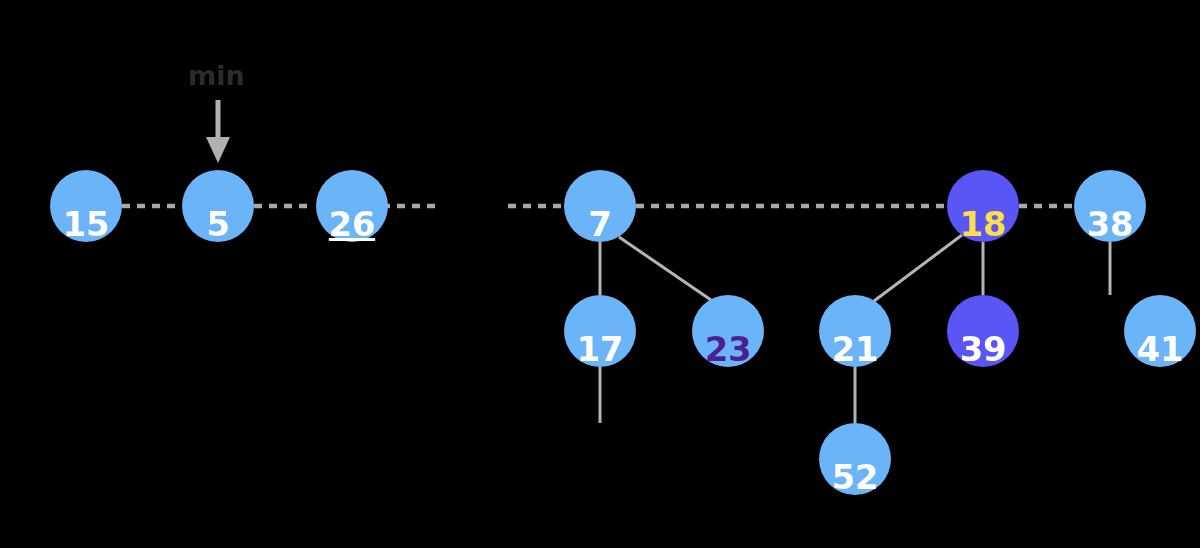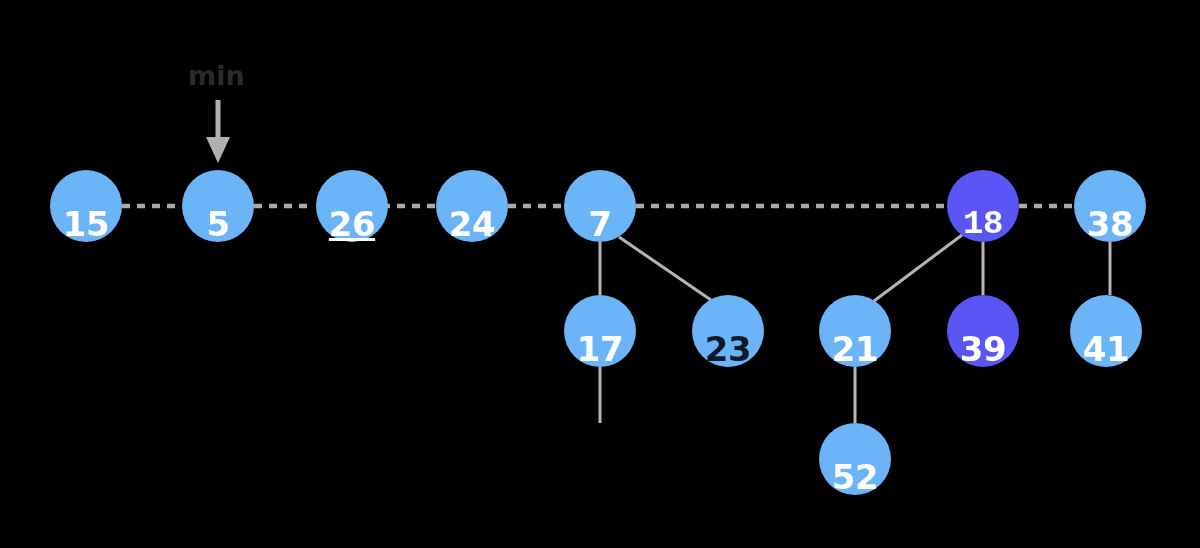--- a/index.html
+++ b/index.html
@@ -91,45 +91,42 @@
   <div id="node-layer">
       <div class="node" style="left: 50px; top: 170px; width: 72px; height: 72px; background: rgb(107, 180, 248); font-size: 34px; color: rgb(255, 255, 255);">
         <span class="node-label">15</span>
       </div>
       <div class="node" style="left: 182px; top: 170px; width: 72px; height: 72px; background: rgb(107, 180, 248); font-size: 34px; color: rgb(255, 255, 255);">
         <span class="node-label">5</span>
       </div>
       <div class="node" style="left: 316px; top: 170px; width: 72px; height: 72px; background: rgb(107, 180, 248); font-size: 34px; color: rgb(255, 255, 255); text-decoration: underline;">
         <span class="node-label">26</span>
       </div>
-      <div class="node" style="left: 436px; top: 170px; width: 72px; height: 72px; background: rgb(107, 180, 248); font-size: 34px; color: rgb(255, 255, 255);">
-        <span class="node-label">24</span>
-      </div>
       <div class="node" style="left: 564px; top: 170px; width: 72px; height: 72px; background: rgb(107, 180, 248); font-size: 34px; color: rgb(255, 255, 255);">
         <span class="node-label">7</span>
       </div>
-      <div class="node" style="left: 947px; top: 170px; width: 72px; height: 72px; background: rgb(90, 86, 245); font-size: 34px; color: #ffffff; font-family: Liberation Mono, monospace;">
+      <div class="node" style="left: 947px; top: 170px; width: 72px; height: 72px; background: rgb(90, 86, 245); font-size: 34px; color: #fde047;">
         <span class="node-label">18</span>
       </div>
       <div class="node" style="left: 1074px; top: 170px; width: 72px; height: 72px; background: rgb(107, 180, 248); font-size: 34px; color: rgb(255, 255, 255);">
         <span class="node-label">38</span>
       </div>
       <div class="node" style="left: 564px; top: 295px; width: 72px; height: 72px; background: rgb(107, 180, 248); font-size: 34px; color: rgb(255, 255, 255);">
         <span class="node-label">17</span>
       </div>
-      <div class="node" style="left: 692px; top: 295px; width: 72px; height: 72px; background: rgb(107, 180, 248); font-size: 34px; color: #0f172a;">
+      <div class="node" style="left: 692px; top: 295px; width: 72px; height: 72px; background: rgb(107, 180, 248); font-size: 34px; color: #4c1d95;">
         <span class="node-label">23</span>
       </div>
       <div class="node" style="left: 819px; top: 295px; width: 72px; height: 72px; background: rgb(107, 180, 248); font-size: 34px; color: rgb(255, 255, 255);">
         <span class="node-label">21</span>
       </div>
       <div class="node" style="left: 947px; top: 295px; width: 72px; height: 72px; background: rgb(90, 86, 245); font-size: 34px; color: rgb(255, 255, 255);">
         <span class="node-label">39</span>
       </div>
-      <div class="node" style="left: 1070px; top: 295px; width: 72px; height: 72px; background: rgb(107, 180, 248); font-size: 34px; color: rgb(255, 255, 255);">
+      <div class="node" style="left: 1124px; top: 295px; width: 72px; height: 72px; background: rgb(107, 180, 248); font-size: 34px; color: rgb(255, 255, 255);">
         <span class="node-label">41</span>
       </div>
       <div class="node" style="left: 819px; top: 423px; width: 72px; height: 72px; background: rgb(107, 180, 248); font-size: 34px; color: rgb(255, 255, 255);">
         <span class="node-label">52</span>
       </div>
     </div>
   <div id="anno-layer">
       <div class="annotation-label" style="left: 188px; top: 62px; color: rgb(43, 43, 43);">min</div>
     </div>
 

